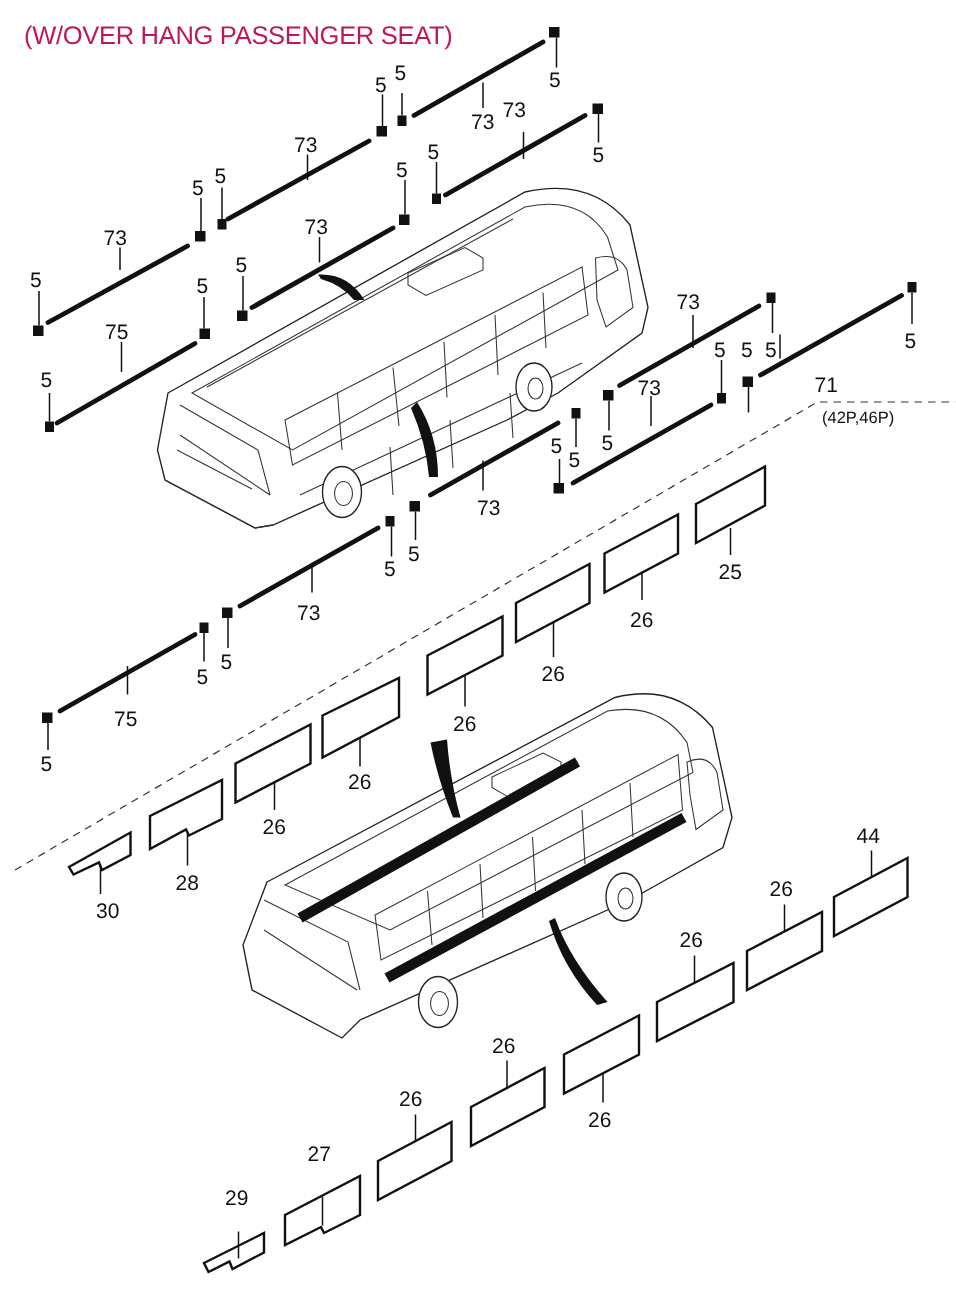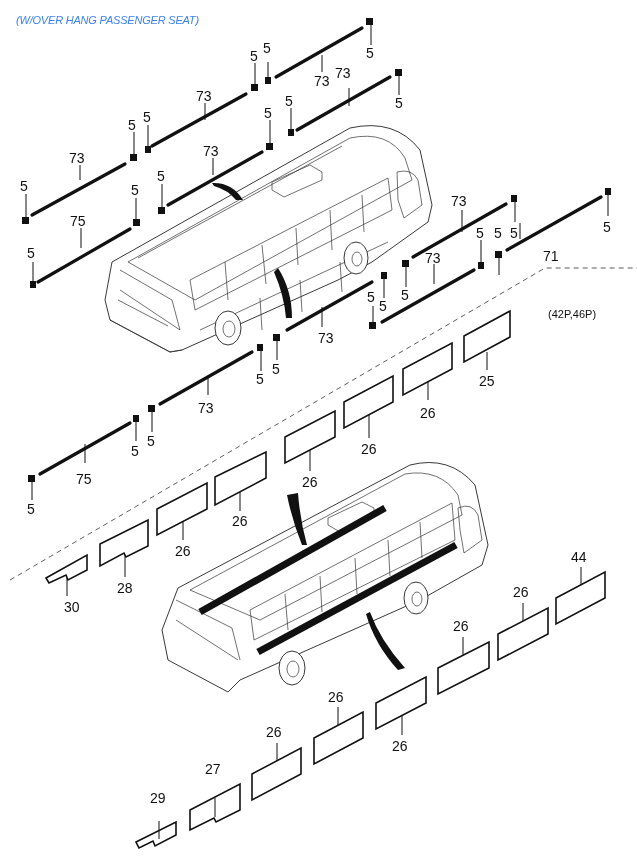--- a/index.html
+++ b/index.html
@@ -1,19 +1,19 @@
 <!DOCTYPE html>
 <html><head>
 <meta charset="utf-8">
 <style>
   html, body { margin: 0; padding: 0; background: #ffffff; }
   body { width: 637px; height: 865px; overflow: hidden; position: relative; font-family: "Liberation Sans", sans-serif; }
   #diagram { position: absolute; left: 0; top: 0; width: 637px; height: 865px; }
-  .title { position: absolute; left: 16px; top: 14px; font-size: 11px; color: #3b82f6; letter-spacing: -0.2px; font-style: italic; }
-  .variant { position: absolute; left: 548px; top: 273px; font-size: 11px; color: #111; margin-top: 35px; }
+  .title { position: absolute; left: 16px; top: 14px; font-size: 17px; color: #be185d; letter-spacing: -0.2px; }
+  .variant { position: absolute; left: 548px; top: 273px; font-size: 11px; color: #111; }
   svg text { font-family: "Liberation Sans", sans-serif; fill: #111; }
   .lbl { font-size: 14px; }
   .ln { stroke: #111; stroke-width: 1; fill: none; }
   .strip { stroke: #111; stroke-width: 3.2; stroke-linecap: round; }
   .clip { fill: #111; }
   .decal { fill: #fff; stroke: #111; stroke-width: 1.6; }
   .bus { fill: #fff; stroke: #222; stroke-width: 0.9; }
   .busd { fill: none; stroke: #333; stroke-width: 0.7; }
   .dash { stroke: #333; stroke-width: 0.8; stroke-dasharray: 5 4; fill: none; }
 </style>

